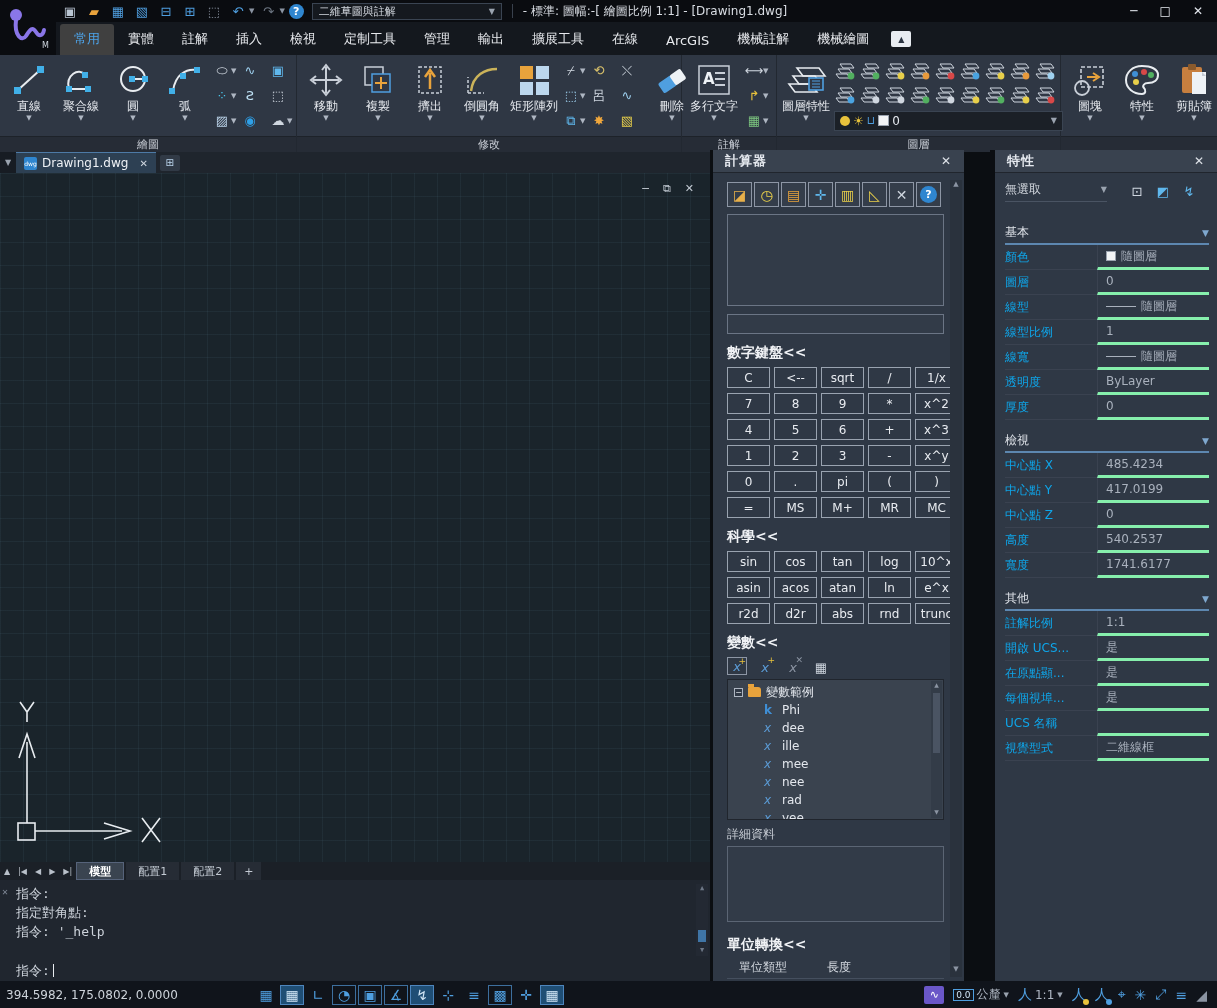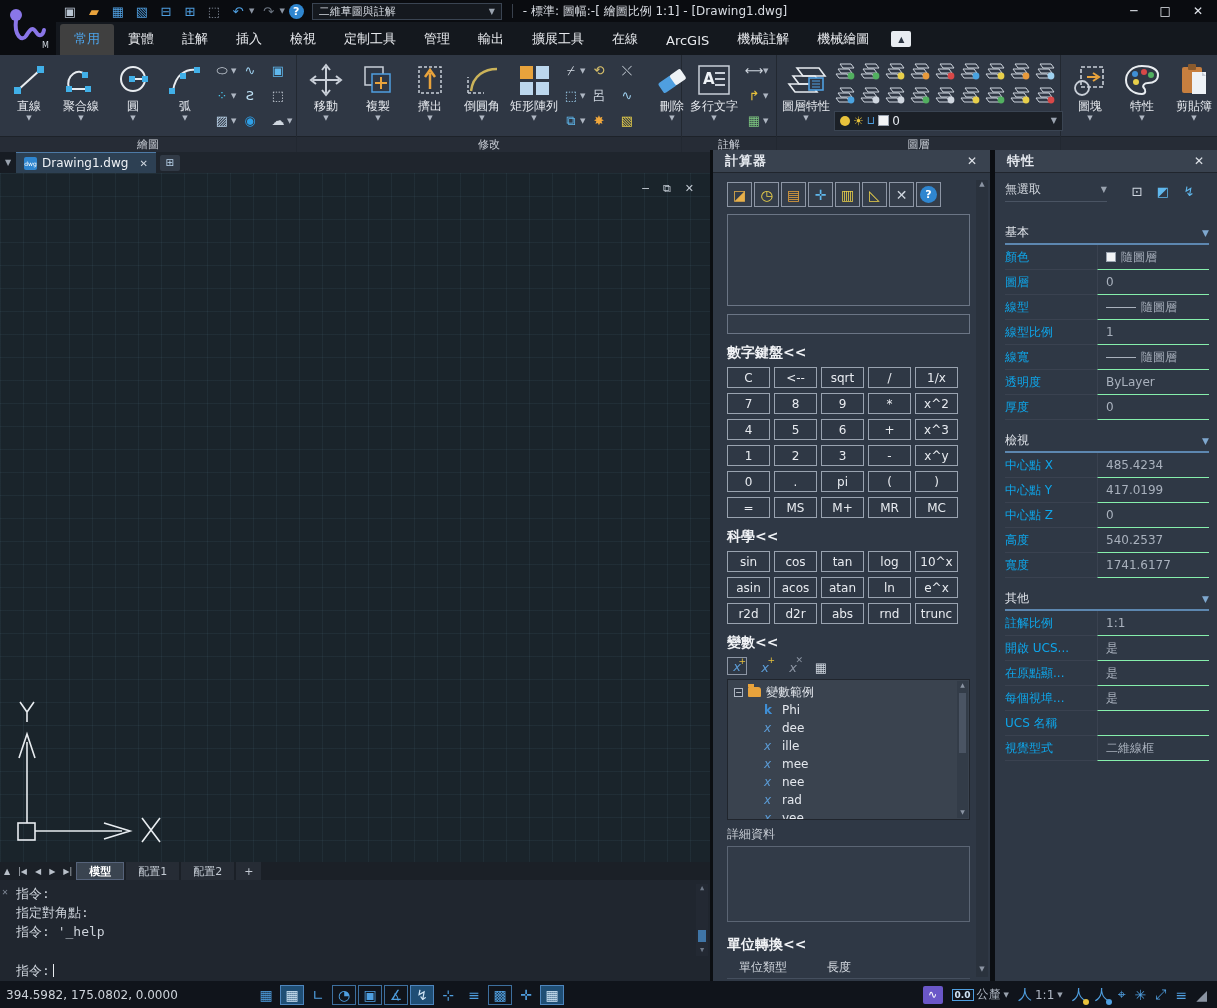--- a/index.html
+++ b/index.html
@@ -111,33 +111,33 @@
   #coords { font-size:12px; color:#cdd3da; width:248px; }
   .stgl { width:24px; height:20px; margin-right:2px; display:flex; align-items:center; justify-content:center;
     font-size:14px; color:#4f9fe0; border:1px solid transparent; }
   .stgl.line { border-color:#3d6f9e; }
   .stgl.fill { border-color:#4d85bd; background:#1f4e75; color:#cfe4f5; }
   #stright { margin-left:auto; display:flex; align-items:center; gap:9px; padding-right:4px; }
   .sri { display:flex; align-items:center; gap:3px; font-size:12px; color:#aeb6c2; }
   .sri .g { font-size:14px; color:#4f9fe0; position:relative; }
   .sri .g.brand { width:20px; height:18px; background:#6a57c8; color:#fff; font-size:11px;
     display:flex; align-items:center; justify-content:center; border-radius:2px; }
-  .sri .g.boxed { font-size:9px; border:1px solid #4f9fe0; padding:0 2px; color:#cfe4f5;font-weight:bold; }
+  .sri .g.boxed { font-size:9px; border:1px solid #4f9fe0; padding:0 2px; color:#cfe4f5; }
   .sri .dot { position:absolute; right:-3px; bottom:-1px; width:6px; height:6px; border-radius:50%; }
   .sri .cr { font-size:7px; color:#9aa3af; }
   .sri.dim .g { color:#8b94a2; }
 
   
   .palette { position:absolute; top:150px; height:831px; background:#2f3845; color:#e4e8ee; }
   .pal-title { height:23px; background:#39424f; border-bottom:1px solid #20252d;
     display:flex; align-items:center; padding:0 12px; font-size:13px; font-weight:bold; letter-spacing:1px; }
   .pal-title .x { margin-left:auto; font-weight:normal; font-size:12px; color:#dfe3e9; }
 
   
-  #calc { left:713px; width:277px; }
+  #calc { left:713px; width:251px; }
   #calcbody { position:absolute; left:0; top:23px; right:16px; bottom:0; padding:6px 4px 0 14px; }
   #calcscroll { position:absolute; right:2px; top:30px; width:12px; bottom:4px; background:#2a323d; }
   #calcscroll .arr { position:absolute; left:0; width:12px; height:12px; color:#8b94a2; font-size:7px; text-align:center; }
   #calctb { display:flex; gap:2px; margin:3px 0 7px; }
   .ctb { width:25px; height:25px; border:1px solid #8d96a5; display:flex; align-items:center;
     justify-content:center; font-size:14px; background:#343d4a; }
   .ctb .hlp { width:17px; height:17px; border-radius:50%; background:#2f86d0; color:#fff;
     font-size:11px; font-weight:bold; display:flex; align-items:center; justify-content:center; }
   #calchist { height:92px; background:#323b48; border:1px solid #6b7585; margin-bottom:8px; }
   #calcinput { height:20px; background:#323b48; border:1px solid #6b7585; margin-bottom:10px; }
@@ -179,21 +179,21 @@
   .psel-ico { width:22px; height:20px; border:1px solid transparent; display:flex; align-items:center;
     justify-content:center; font-size:13px; color:#cfd6df; margin-left:4px; }
   .psel-ico.hl { color:#5fb7ec; }
   .psec { margin-top:12px; }
   .psec-hdr { display:flex; align-items:center; margin:0 8px 0 10px; font-size:12px; color:#dfe3e9;
     border-bottom:2px solid #5d87b0; padding-bottom:2px; }
   .psec-hdr .caret { margin-left:auto; font-size:9px; color:#7fa8cf; }
   .prow { display:flex; height:25px; align-items:center; font-size:12px; margin-left:10px; }
   .prow .pl { width:92px; color:#0ea5e9; border-bottom:1px solid #3a4250; height:25px;
     display:flex; align-items:center; white-space:nowrap; overflow:hidden; }
-  .prow .pv { flex:1; color:#a9b1bd; border-bottom:1px solid #86efac; border-left:1px solid #3a4250;
+  .prow .pv { flex:1; color:#a9b1bd; border-bottom:3px solid #86efac; border-left:1px solid #3a4250;
     height:25px; display:flex; align-items:center; padding-left:8px; gap:5px; margin-right:8px;text-align:right; }
   .pv .sw { width:10px; height:10px; background:#f2f4f6; border:1px solid #9aa3af; }
   .pv .lnsym { width:30px; height:1px; background:#a9b1bd; }
 
   .gapcol { position:absolute; top:150px; width:5px; height:831px; background:#0b0e12; }
 
   
   svg .wl { stroke:#e8ecf0; stroke-width:2; fill:none; }
   svg .node { fill:#41b0e8; }
 </style>

